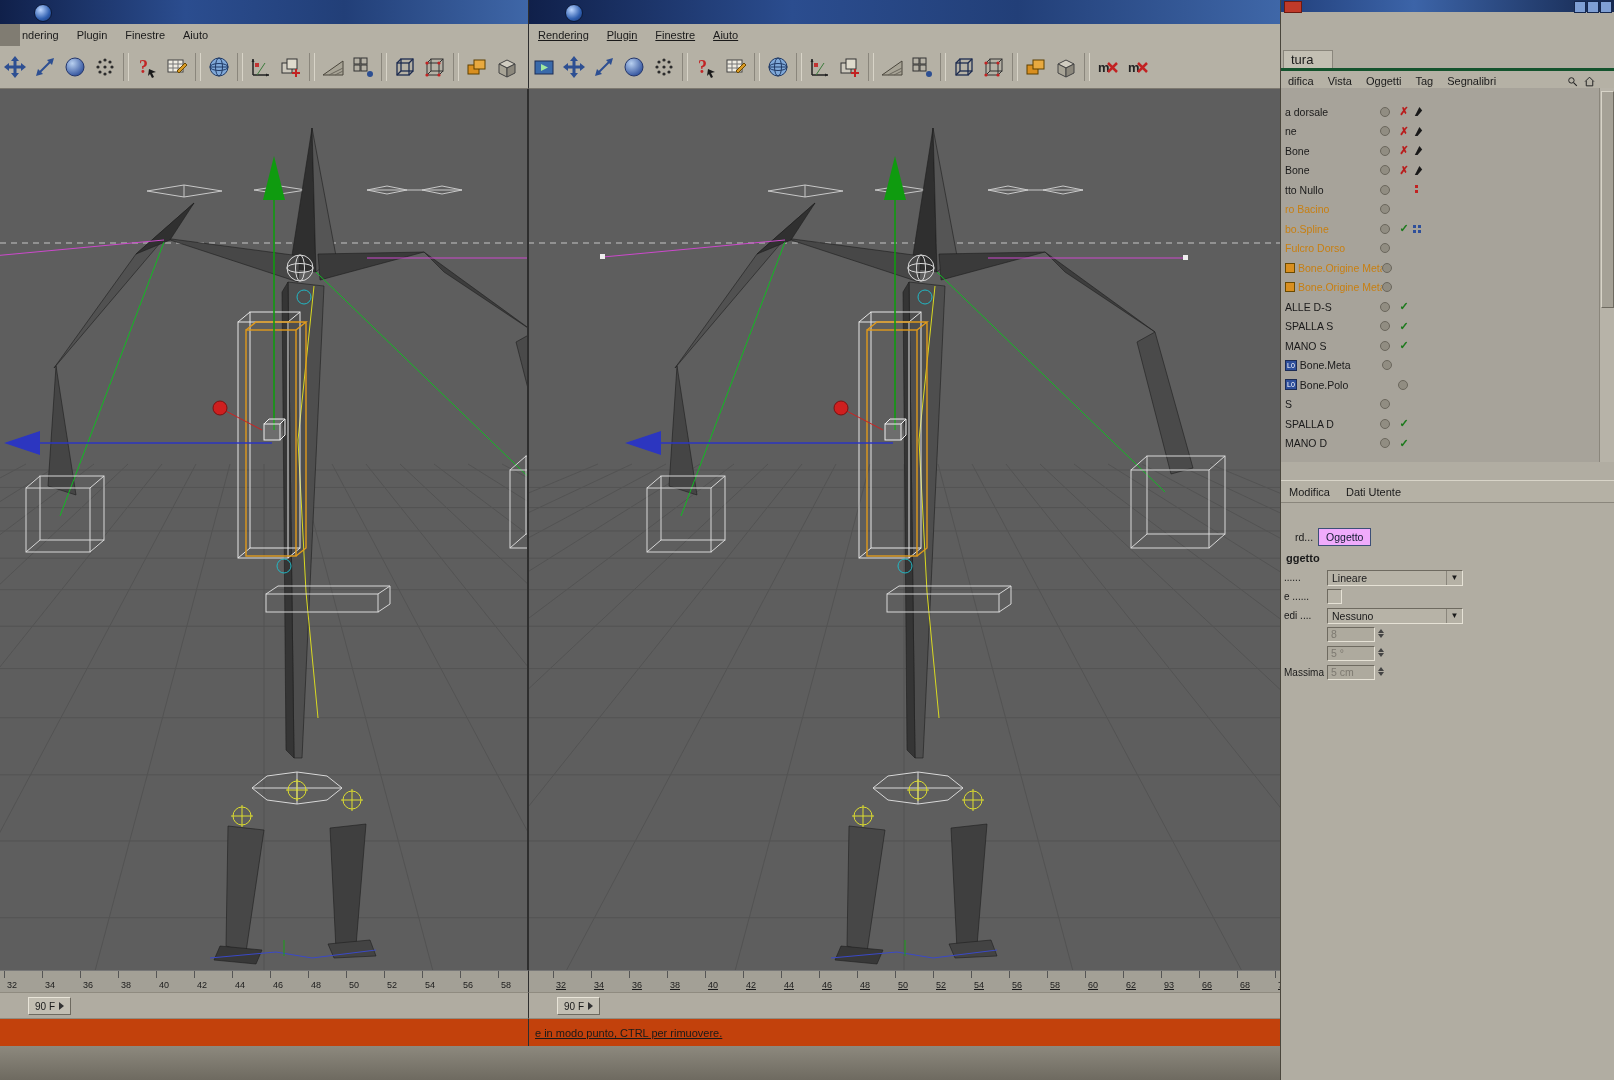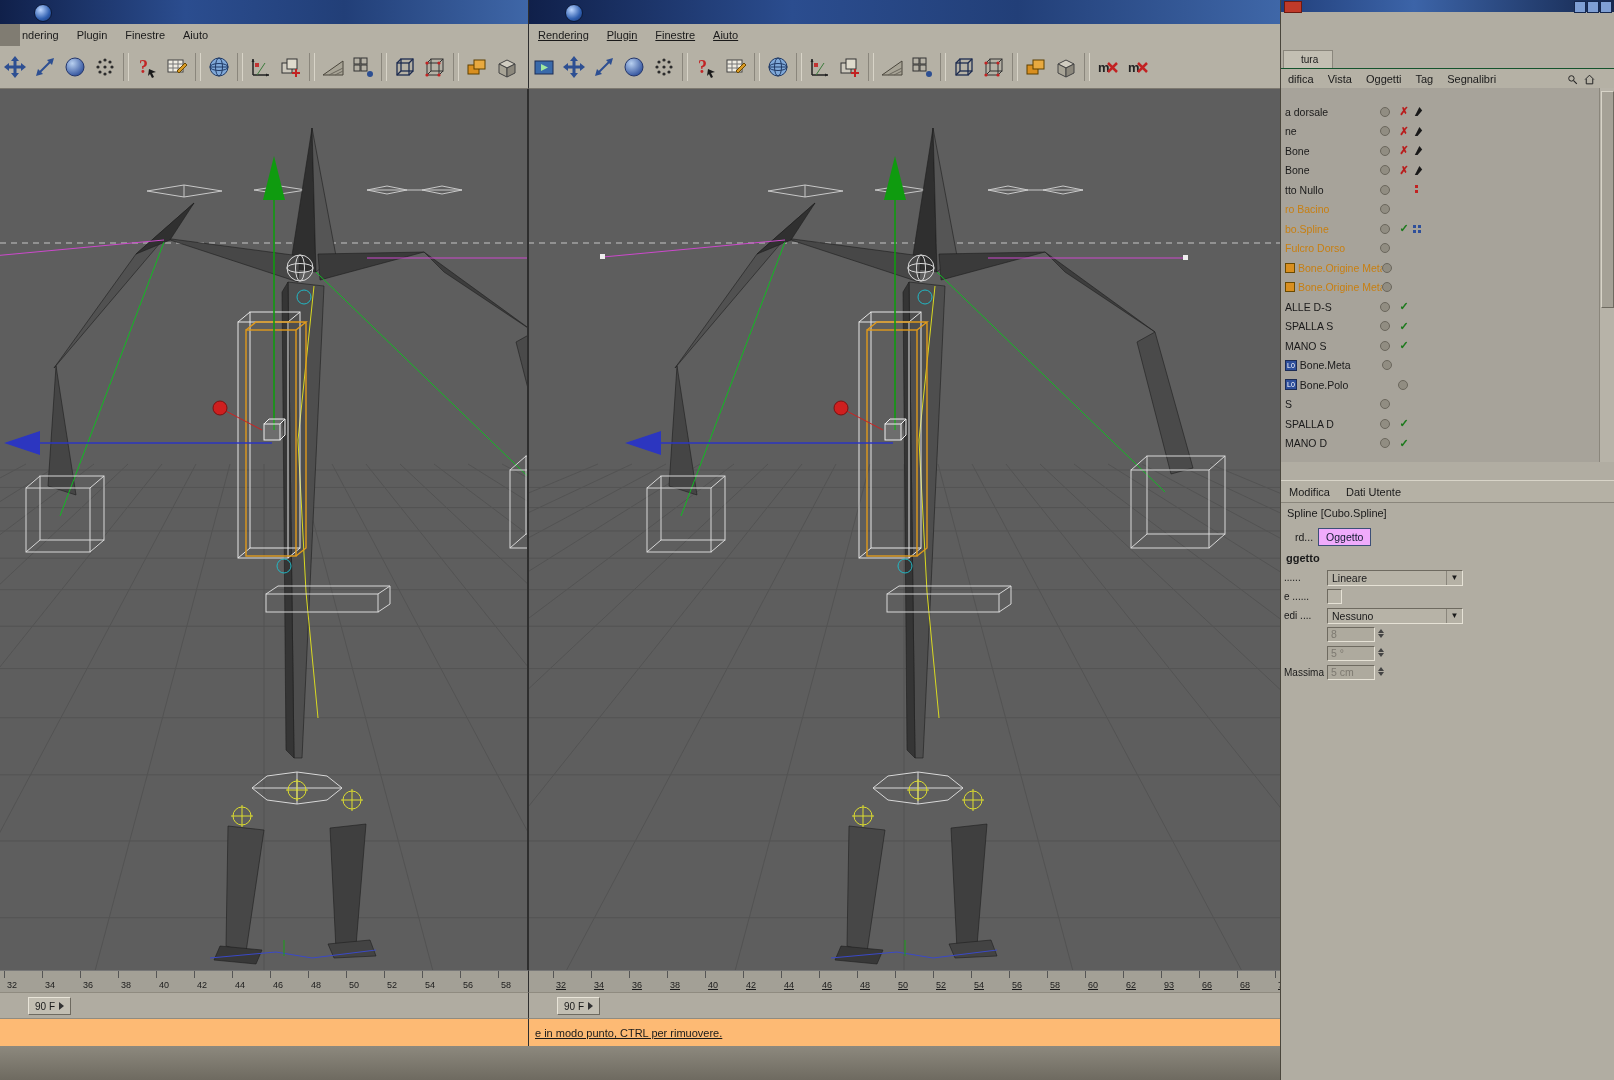--- a/index.html
+++ b/index.html
@@ -26,36 +26,36 @@
   .ruler{position:absolute;height:22px;background:#a3a096;border-top:1px solid #777;
     display:flex;overflow:hidden;font-size:9px;color:#1c1c1c;}
   .tick{flex:0 0 38px;position:relative;padding:9px 0 0 3px;box-sizing:border-box;}
   .tick::before{content:"";position:absolute;left:0;top:0;width:1px;height:7px;background:#555;}
   .track{position:absolute;height:26px;background:#b0aca1;border-top:1px solid #8f8b80;}
   .framebox{position:absolute;top:4px;height:16px;display:flex;align-items:center;gap:4px;
     padding:0 6px;background:#c2beb2;font-size:10px;
     border:1px solid;border-color:#e8e4d8 #6e6a60 #6e6a60 #e8e4d8;}
   .play{width:0;height:0;border-top:4px solid transparent;border-bottom:4px solid transparent;
     border-left:5px solid #333;}
-  .status{position:absolute;height:28px;background:#fdba74;border-top:1px solid #8f8b80;
+  .status{position:absolute;height:28px;background:#c2410c;border-top:1px solid #8f8b80;
     font-size:11px;display:flex;align-items:center;padding-left:6px;}
   #bottomstrip{position:absolute;left:0;top:1046px;width:1280px;height:34px;
     background:linear-gradient(#8d897e,#6e6a60);}
 
   
   #panel{position:absolute;left:1280px;top:0;width:334px;height:1080px;
     background:#b1ada2;border-left:1px solid #4a463c;box-sizing:border-box;}
   .fragbar{position:absolute;left:0;top:0;right:0;height:12px;
     background:linear-gradient(90deg,#22407c,#3c64a8 40%,#16284f);}
   .fragred{position:absolute;left:3px;top:1px;width:16px;height:10px;background:#c03a2a;border:1px solid #6e1a10;}
   .fragbtn{position:absolute;top:1px;width:10px;height:10px;background:#7f9fd4;border:1px solid #16284f;}
   .stab{position:absolute;left:2px;top:50px;width:50px;height:18px;background:#c3bfb3;
-    border:1px solid #8a867c;border-bottom:none;font-size:10px;display:flex;align-items:center;padding-left:17px;box-sizing:border-box;}
+    border:1px solid #8a867c;border-bottom:none;font-size:13px;display:flex;align-items:center;padding-left:7px;box-sizing:border-box;}
   .ommenu{position:absolute;left:0;top:68px;width:100%;height:20px;background:#b5b1a5;
-    border-top:1px solid #14532d;border-bottom:1px solid #8a867c;display:flex;align-items:center;font-size:11px;}
+    border-top:3px solid #14532d;border-bottom:1px solid #8a867c;display:flex;align-items:center;font-size:11px;}
   .ommenu .mi{padding:0 7px;}
   .omtools{margin-left:auto;display:flex;align-items:center;gap:4px;padding-right:18px;}
   .omtools svg{width:13px;height:13px;}
   .omlist{position:absolute;left:0;top:88px;width:319px;height:374px;background:#a7a39a;
     padding-top:14px;box-sizing:border-box;overflow:hidden;}
   .om-row{height:19.5px;display:flex;align-items:center;font-size:10.5px;padding-left:4px;}
   .om-label{width:95px;overflow:hidden;white-space:nowrap;}
   .orange{color:#c87f10;}
   .om-dot{width:8px;height:8px;border-radius:50%;background:#918d82;border:1px solid #6b675d;margin-right:7px;flex:none;}
   .om-mark{width:14px;text-align:center;font-size:11px;flex:none;}
@@ -844,21 +844,20 @@
       </div>
     </div>
     <div class="omscroll">
       <div class="omthumb"></div>
     </div>
 
     <div class="ammenu">
       <span class="mi">Modifica</span>
       <span class="mi">Dati Utente</span>
     </div>
-    <div class="amtitle">Spline [Cubo.Spline]</div>
     <div class="amtabs">
       <span>rd...</span>
       <span class="tabbtn">Oggetto</span>
     </div>
     <div class="amsection">ggetto</div>
 
     <div class="amfields">
       <div class="am-row">
         <span class="am-label">......</span>
         <span class="dd">

